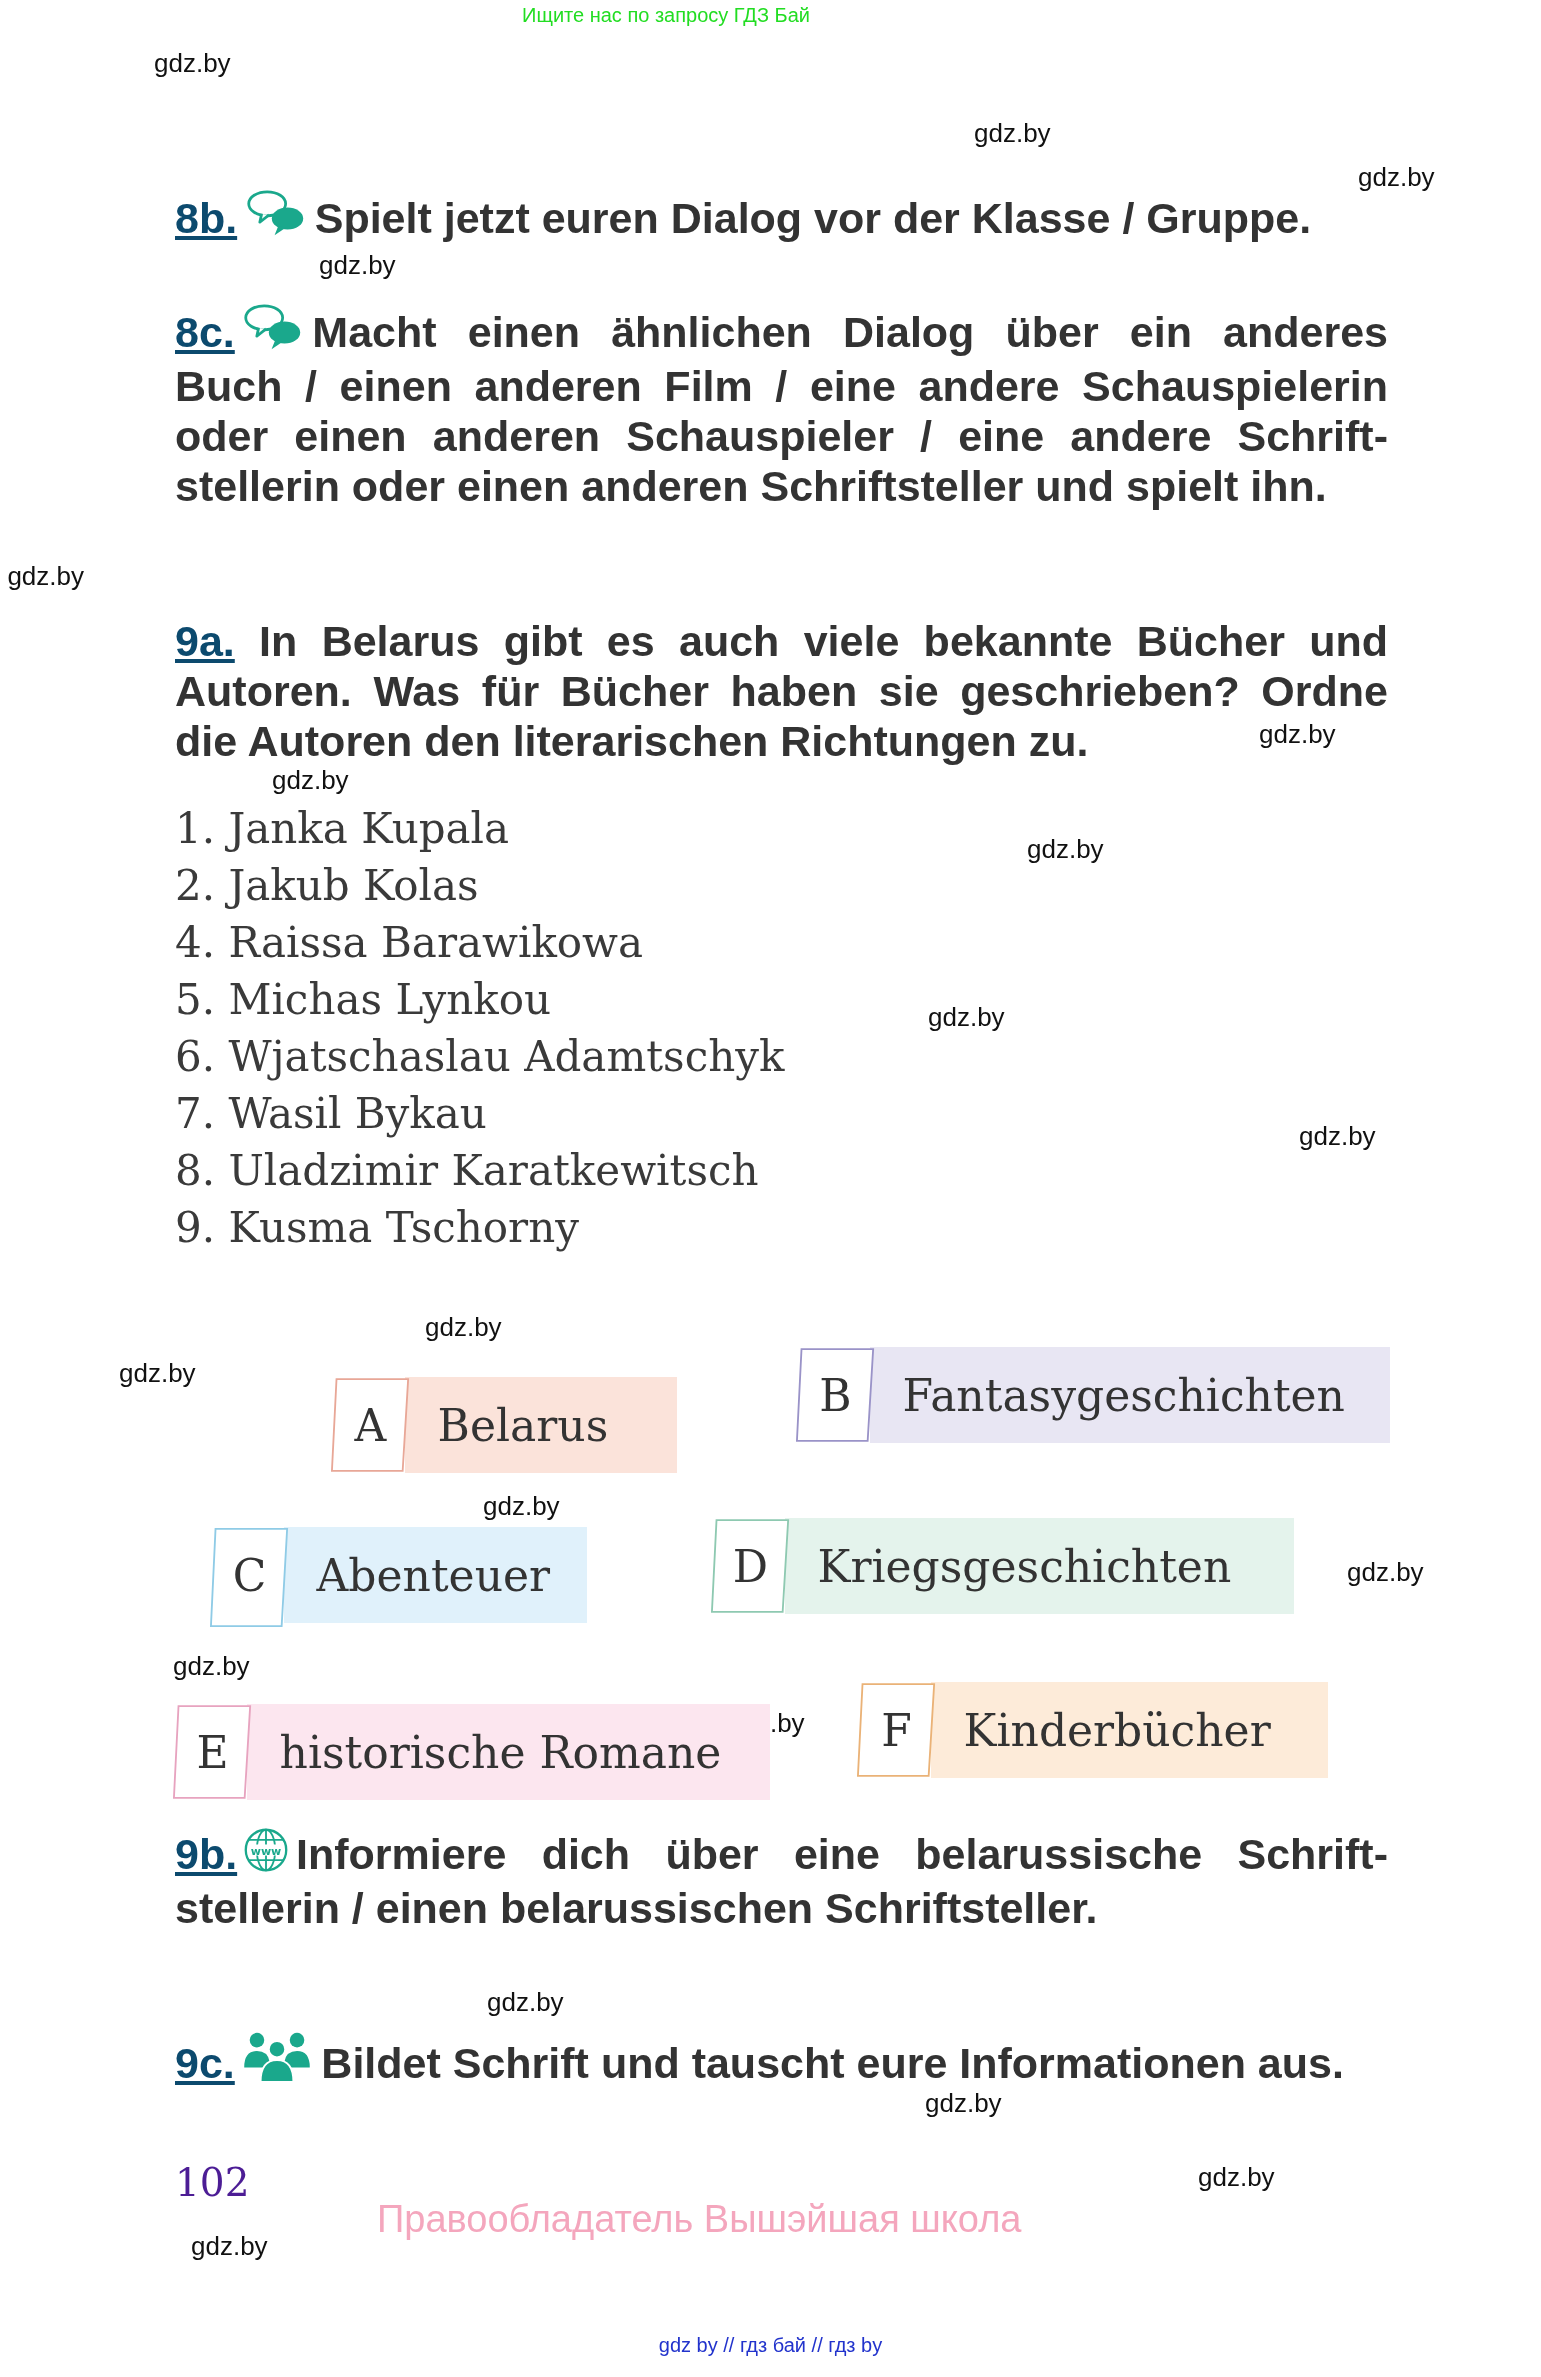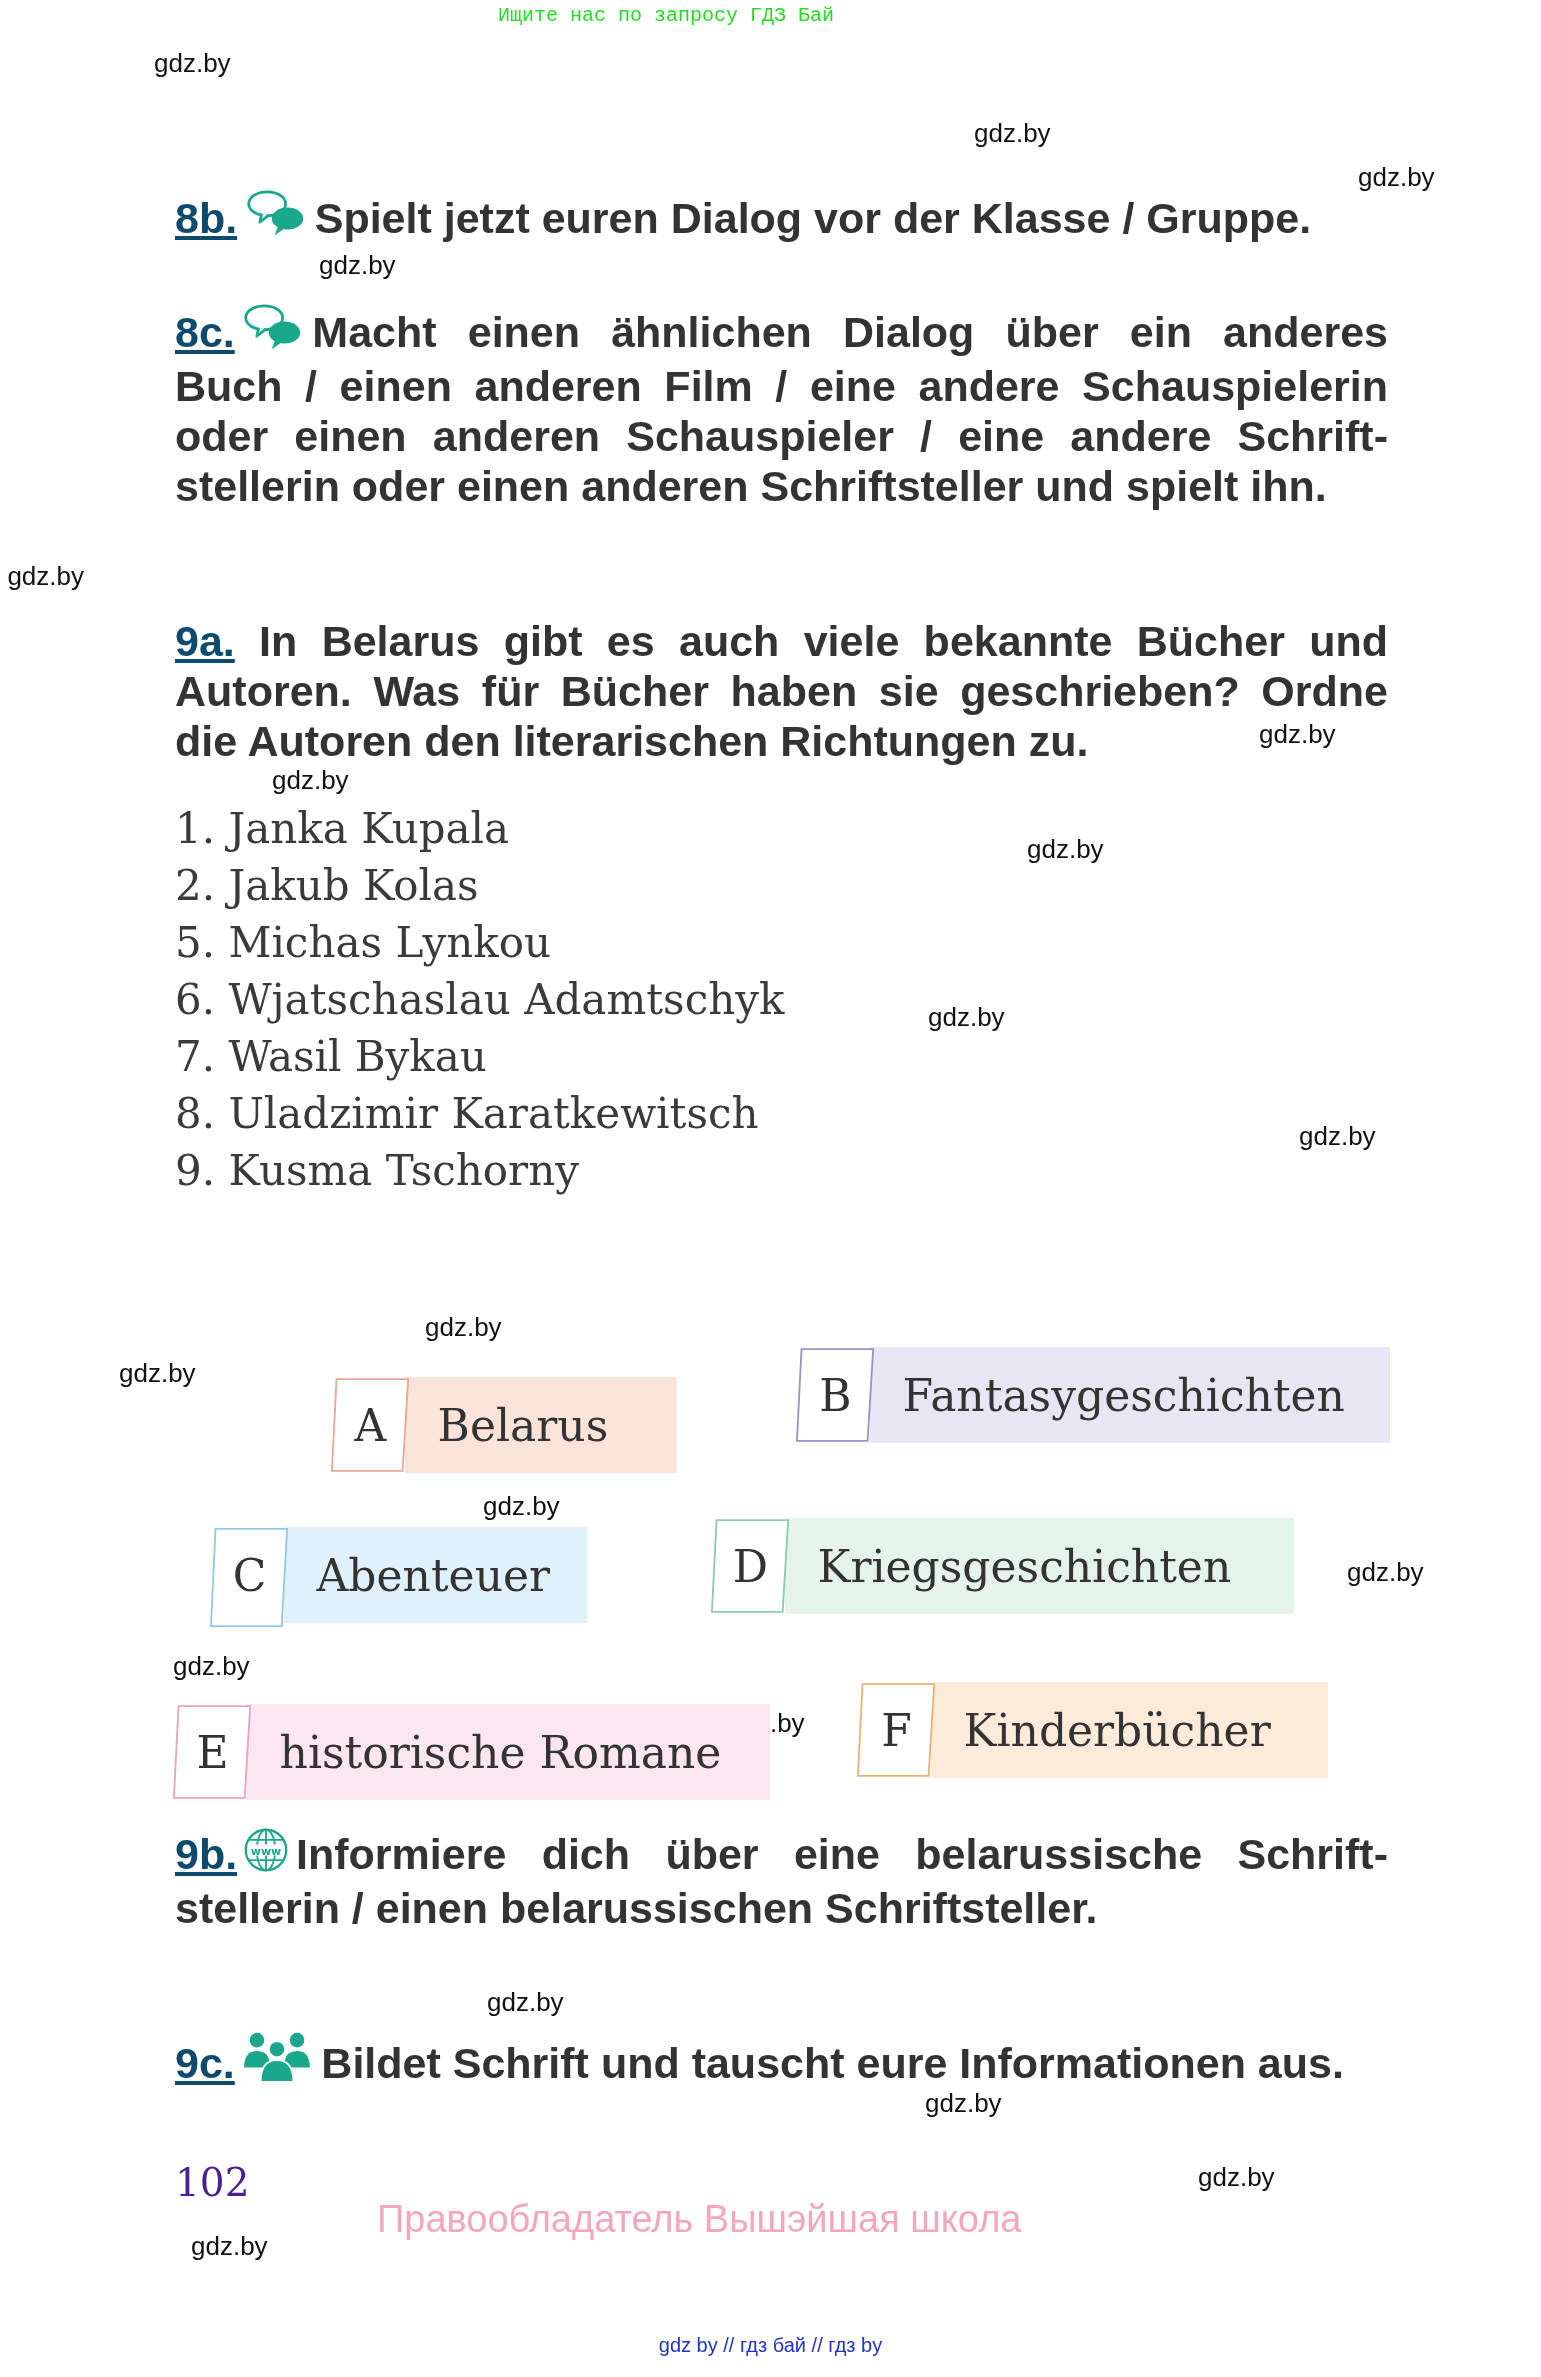--- a/index.html
+++ b/index.html
@@ -1,18 +1,18 @@
 <!DOCTYPE html>
 <html style="font-size:14.7px"><head>
 <meta charset="utf-8">
 <style>
   html, body { margin:0; padding:0; background:#ffffff; }
   body { width:1541px; height:2377px; position:relative; overflow:hidden; font-family:"Liberation Sans", sans-serif; color:#333333; }
   .abs { position:absolute; }
-  .top-banner { left:0; width:1332px; top:3.7px; text-align:center; font-size:20px; color:#22dd22; font-family:Liberation Mono, monospace; }
+  .top-banner { left:0; width:1332px; top:3.7px; text-align:center; font-size:20px; color:#22dd22; font-family:Liberation Sans, sans-serif; }
   .wm { font-size:26px; color:#111111; font-family:"Liberation Sans", sans-serif; }
   .task { left:175px; width:1213px; font-weight:bold; font-size:43px; line-height:50px; color:#333333; text-align:justify; }
   .num { color:#0c4a6e;text-decoration:underline; }
   .icon { display:inline-block; vertical-align:-3.7px; margin:0 9.2px 0 7.4px; }
   .list { left:175px; top:800px; font-family:"DejaVu Serif", "Liberation Serif", serif; font-size:42px; line-height:57px; color:#3a3a3a; }
   .list div { white-space:nowrap; }
   .card { position:absolute; height:96px; display:flex; align-items:center; font-family:"DejaVu Serif", "Liberation Serif", serif; font-size:44px; color:#333333; }
   .card .letter { position:relative; width:79px; height:100%; display:flex; align-items:center; justify-content:center; z-index:2; }
   .card .letter svg { position:absolute; left:0; top:0; }
   .card .letter span { position:relative; z-index:1; }
@@ -65,20 +65,21 @@
       </svg></span><span>Macht einen ähnlichen Dialog über ein anderes Buch / einen anderen Film / eine andere Schauspielerin oder einen anderen Schauspieler / eine andere Schrift­stellerin oder einen anderen Schriftsteller und spielt ihn.</span>
 </div>
 
 <div class="abs task" style="top:616px;">
   <span class="num">9a.</span> <span>In Belarus gibt es auch viele bekannte Bücher und Autoren. Was für Bücher haben sie geschrieben? Ordne die Autoren den literarischen Richtungen zu.</span>
 </div>
 
 <div class="abs list">
   <div>1. Janka Kupala</div>
   <div>2. Jakub Kolas</div>
+  <div>4. Raissa Barawikowa</div>
   <div>5. Michas Lynkou</div>
   <div>6. Wjatschaslau Adamtschyk</div>
   <div>7. Wasil Bykau</div>
   <div>8. Uladzimir Karatkewitsch</div>
   <div>9. Kusma Tschorny</div>
 </div>
 
 <div class="card" style="left:331px;top:1377px;width:346px;background:linear-gradient(to right,transparent 74px,#fbe3da 74px);">
   <div class="letter">
       <svg width="79" height="96" viewBox="0 0 86 104">

